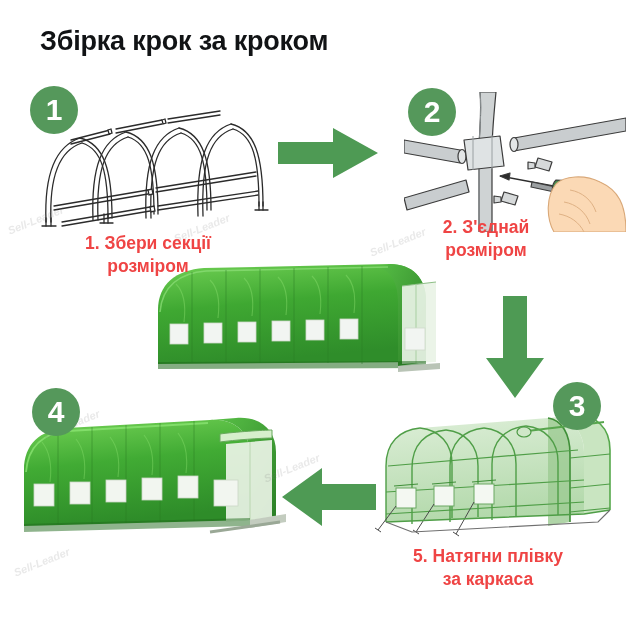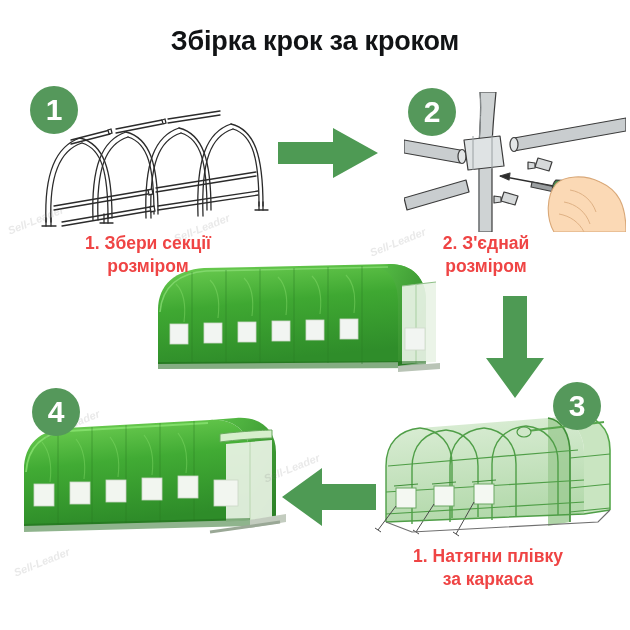--- a/index.html
+++ b/index.html
@@ -7,25 +7,26 @@
     width: 630px; height: 630px;
     background: #ffffff;
     font-family: "Liberation Sans", sans-serif;
     overflow: hidden;
   }
   #page { position: relative; width: 630px; height: 630px; background: #fff; }
 
   .title {
     position: absolute;
     top: 26px; left: 0; width: 630px;
-    text-align: center;
+    text-align: left;
     font-size: 27px;
     font-weight: bold;
     color: #111315;
     letter-spacing: -0.2px;
+    padding-left: 40px;
   }
 
   .badge {
     position: absolute;
     width: 48px; height: 48px;
     border-radius: 50%;
     background: #55985b;
     color: #ffffff;
     font-size: 30px;
     font-weight: bold;
@@ -41,21 +42,21 @@
   .caption {
     position: absolute;
     text-align: center;
     font-size: 17.5px;
     font-weight: bold;
     color: #ef4444;
     line-height: 1.32;
     z-index: 30;
   }
   .cap-1 { left: 8px; top: 232px; width: 280px; }
-  .cap-2 { left: 350px; top: 232px; width: 272px; }
+  .cap-2 { left: 350px; top: 216px; width: 272px; }
   .cap-3 { left: 352px; top: 545px; width: 272px; }
   .cap-4 { left: 8px; top: 545px; width: 280px; }
 
   .arrow { position: absolute; z-index: 35; }
   .arrow-right { left: 278px; top: 126px; width: 100px; height: 54px; }
   .arrow-down  { left: 484px; top: 296px; width: 62px; height: 102px; }
   .arrow-left  { left: 282px; top: 464px; width: 94px; height: 66px; }
 
   .illus { position: absolute; z-index: 10; }
   .illus-1 { left: 38px;  top: 100px; width: 238px; height: 128px; }
@@ -322,21 +323,21 @@
       </g>
 
       <path d="M14 120 L212 112 L238 108" fill="none" stroke="#4f9e47" stroke-width="1.6"></path>
       <path d="M14 120 L40 130 L226 120 L238 108" fill="none" stroke="#6f6f6f" stroke-width="1.2"></path>
     </svg>
   </div>
 
   <div class="badge badge-3">3</div>
 
   <div class="caption cap-3">
-    <div>1. Натягни плівку</div>
+    <div>5. Натягни плівку</div>
     <div>за каркаса</div>
   </div>
 
   <div class="arrow arrow-left">
     <svg viewBox="0 0 94 66" width="94" height="66">
       <polygon points="94,20 40,20 40,4 0,33 40,62 40,46 94,46" fill="#4e9a54"></polygon>
     </svg>
   </div>
 
   <div class="illus illus-4">

